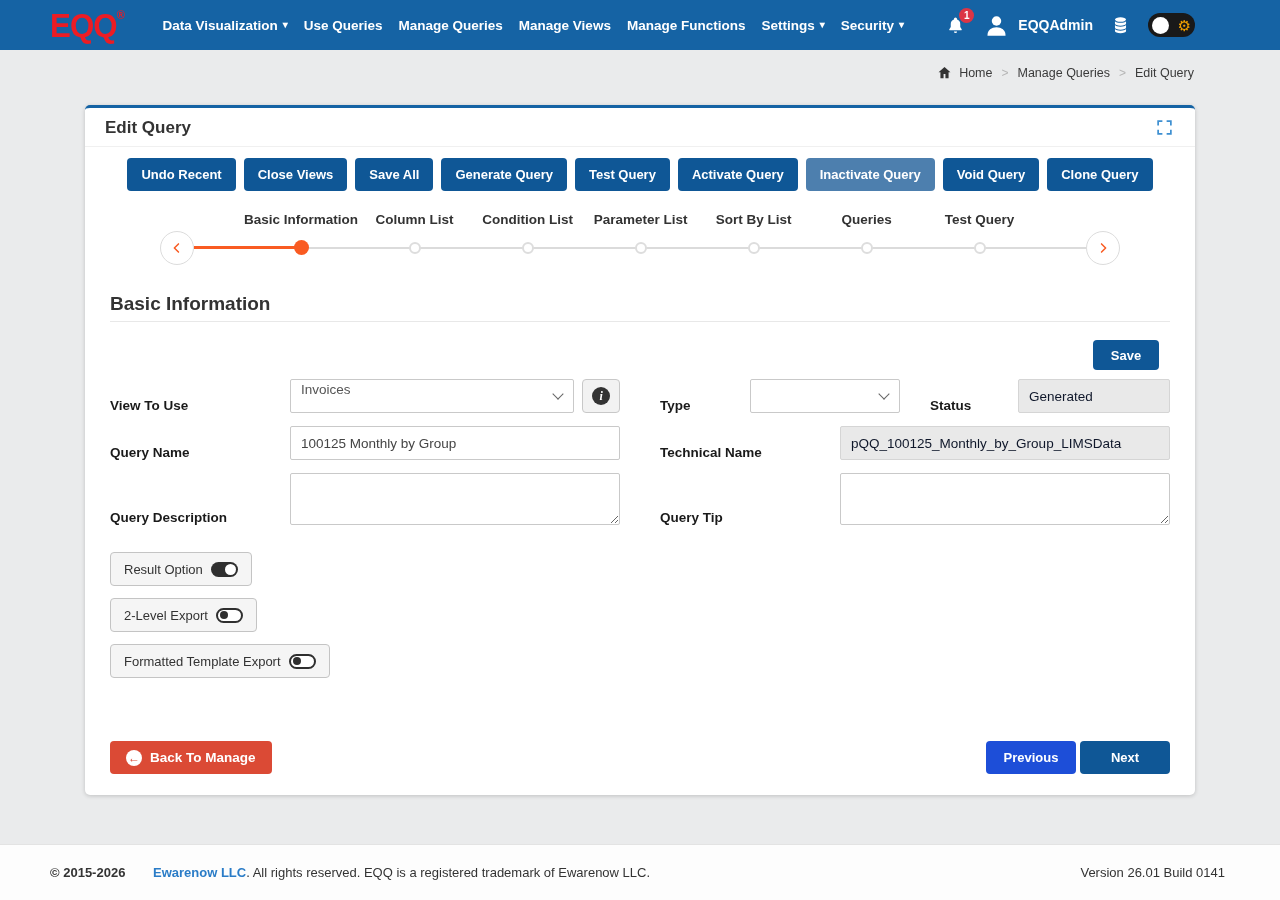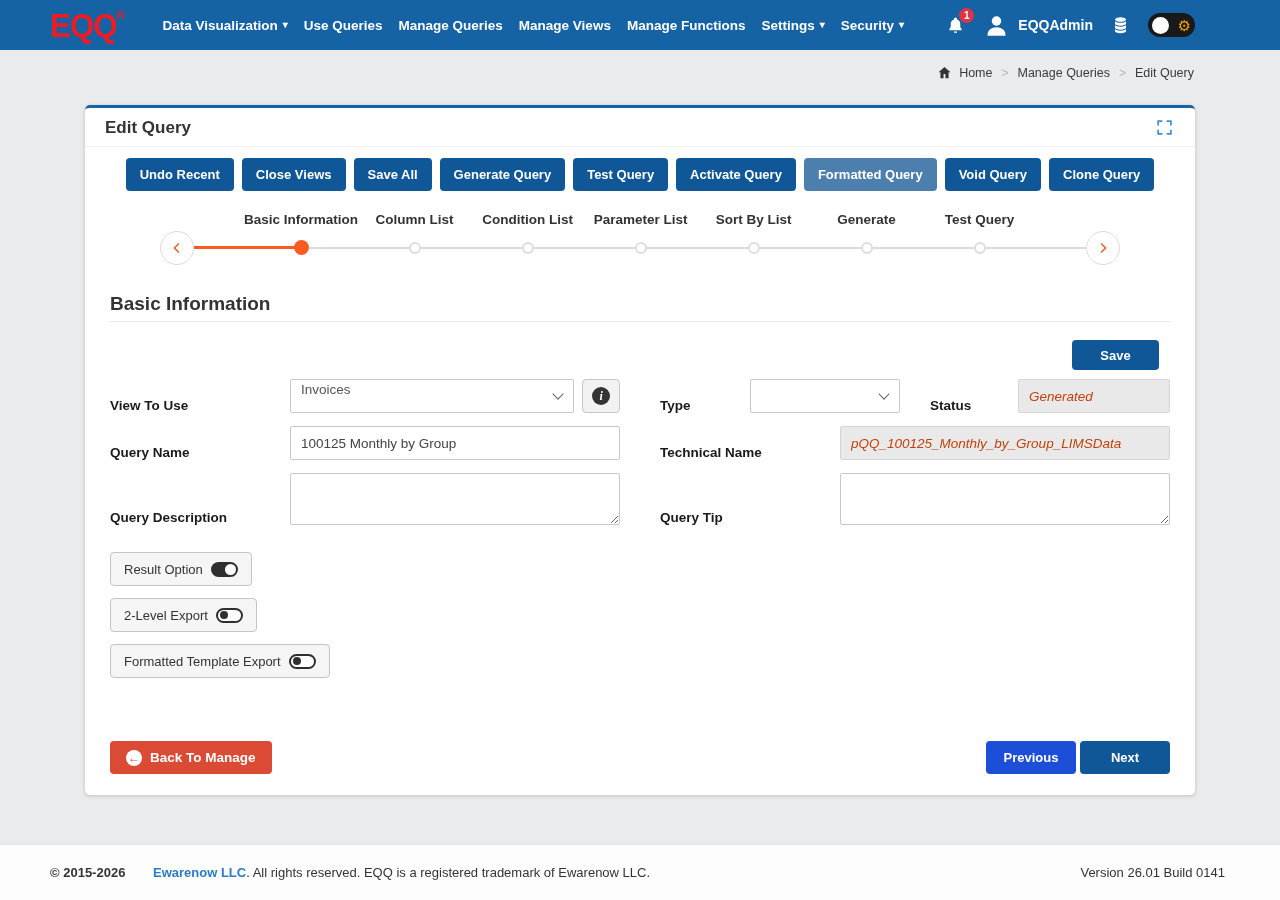--- a/index.html
+++ b/index.html
@@ -51,30 +51,30 @@
   .step-label { font-size:13.5px; font-weight:700; color:#333; white-space:nowrap; line-height:18px; }
   .dot-holder { height:15px; display:flex; align-items:center; position:relative; z-index:1; }
   .step-dot { width:12px; height:12px; border-radius:50%; background:#fff; border:2px solid #DDD; }
   .step-dot.active { width:15px; height:15px; background:#F95B22; border:none; }
 
   
   .form-area { padding:0 25px 21px; }
   .section-title { font-size:19px; font-weight:700; color:#333; padding:0 0 6px; }
   .section-rule { border:none; border-top:1px solid #E8E8E8; margin-bottom:18px; }
   .save-row { display:flex; justify-content:flex-end; padding-right:11px; margin-bottom:9px; }
-  .btn-save { width:87px; height:30px; }
+  .btn-save { width:66px; height:30px; }
 
   .form-row { display:flex; gap:40px; margin-bottom:13px; }
   .half { width:510px; display:flex; align-items:flex-end; }
   .f-label { font-size:13.5px; font-weight:700; color:#1a1a1a; padding-top:8px; }
   .lbl-180 { width:180px; flex:0 0 auto; }
   .lbl-90 { width:90px; flex:0 0 auto; }
   .lbl-status { width:88px; flex:0 0 auto; margin-left:30px; }
   .ctl { height:34px; border:1px solid #C9C9C9; border-radius:2px; font-family:inherit; font-size:13.5px; color:#555; padding:0 10px; background:#fff; }
-  .ctl:disabled { background:#E9E9E9; border-color:#D5D5D5; color:#c2410c;font-style:italic; }
+  .ctl:disabled { background:#E9E9E9; border-color:#D5D5D5; color:#0f172a; }
   .sel { position:relative; display:inline-block; }
   .sel select { appearance:none; -webkit-appearance:none; width:100%; height:34px; border:1px solid #C9C9C9; border-radius:2px; background:#fff; font-family:inherit; font-size:13.5px; color:#555; padding:0 26px 14px 10px; cursor:pointer; }
   .sel .chev { position:absolute; right:12px; top:11px; width:8px; height:8px; border-right:1.5px solid #666; border-bottom:1.5px solid #666; transform:rotate(45deg); pointer-events:none; }
   .sel-285 { width:285px; } .sel-150 { width:150px; }
   .w-330 { width:330px; } .w-152 { width:152px; }
   .info-btn { width:38px; height:34px; margin-left:8px; background:#F2F2F2; border:1px solid #C8C8C8; border-radius:4px; display:flex; align-items:center; justify-content:center; cursor:pointer; }
   .i-circle { width:18px; height:18px; border-radius:50%; background:#333; color:#fff; font-size:12px; font-weight:700; font-style:italic; font-family:"Liberation Serif", serif; display:flex; align-items:center; justify-content:center; }
   textarea.ctl { height:52px; padding-top:6px; resize:both; }
 
   .toggles { margin-top:14px; }
@@ -181,21 +181,21 @@
     </button>
   </div>
 
   <div class="actions-row">
     <button class="btn btn-primary">Undo Recent</button>
     <button class="btn btn-primary">Close Views</button>
     <button class="btn btn-primary">Save All</button>
     <button class="btn btn-primary">Generate Query</button>
     <button class="btn btn-primary">Test Query</button>
     <button class="btn btn-primary">Activate Query</button>
-    <button class="btn btn-muted">Formatted Query</button>
+    <button class="btn btn-muted">Inactivate Query</button>
     <button class="btn btn-primary">Void Query</button>
     <button class="btn btn-primary">Clone Query</button>
   </div>
 
   <div class="wizard">
     <button class="wiz-chevron">
       <svg viewBox="0 0 24 24" width="14" height="14" fill="none" stroke="#F95B22" stroke-width="2.6" stroke-linecap="round" stroke-linejoin="round">
           <path d="M14.5 5l-7 7 7 7"></path>
         </svg>
     </button>
@@ -226,21 +226,21 @@
               <span class="step-dot"></span>
             </span>
         </div>
         <div class="step">
           <span class="step-label">Sort By List</span>
           <span class="dot-holder">
               <span class="step-dot"></span>
             </span>
         </div>
         <div class="step">
-          <span class="step-label">Generate</span>
+          <span class="step-label">Queries</span>
           <span class="dot-holder">
               <span class="step-dot"></span>
             </span>
         </div>
         <div class="step">
           <span class="step-label">Test Query</span>
           <span class="dot-holder">
               <span class="step-dot"></span>
             </span>
         </div>

